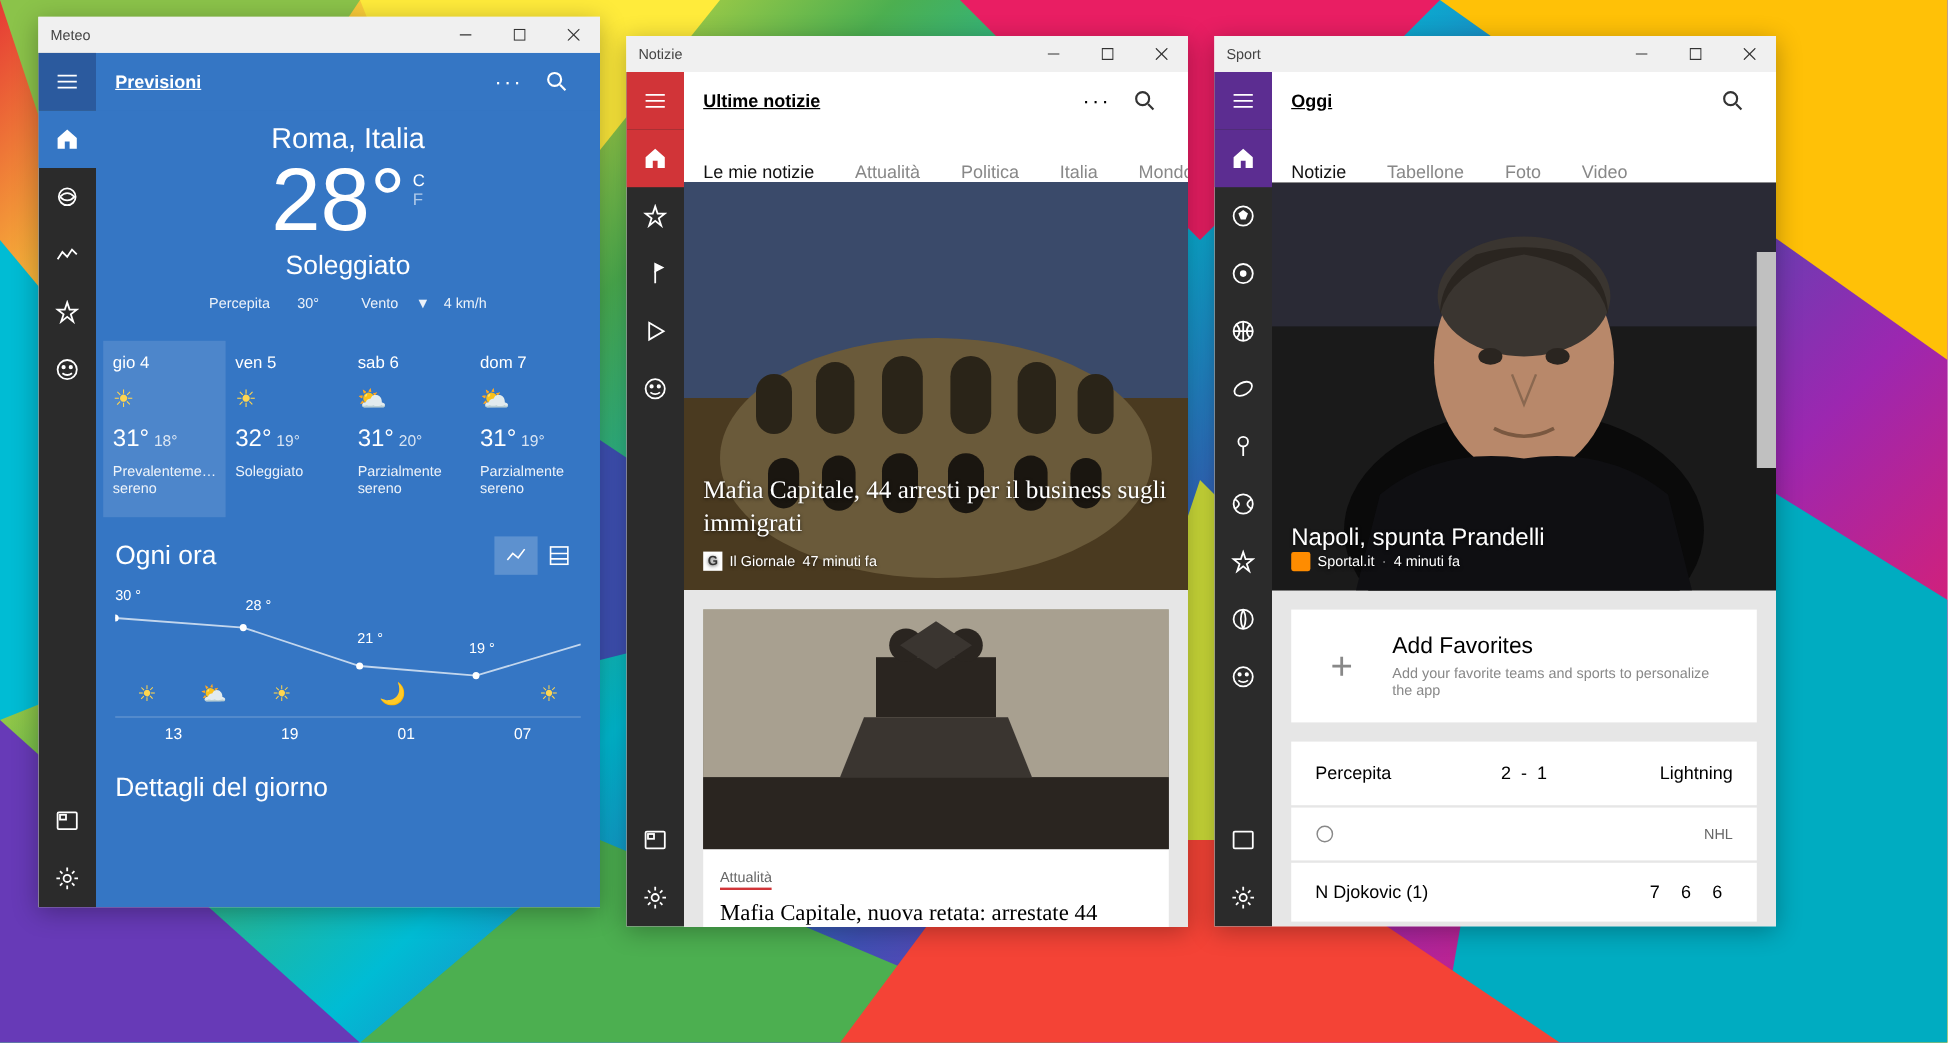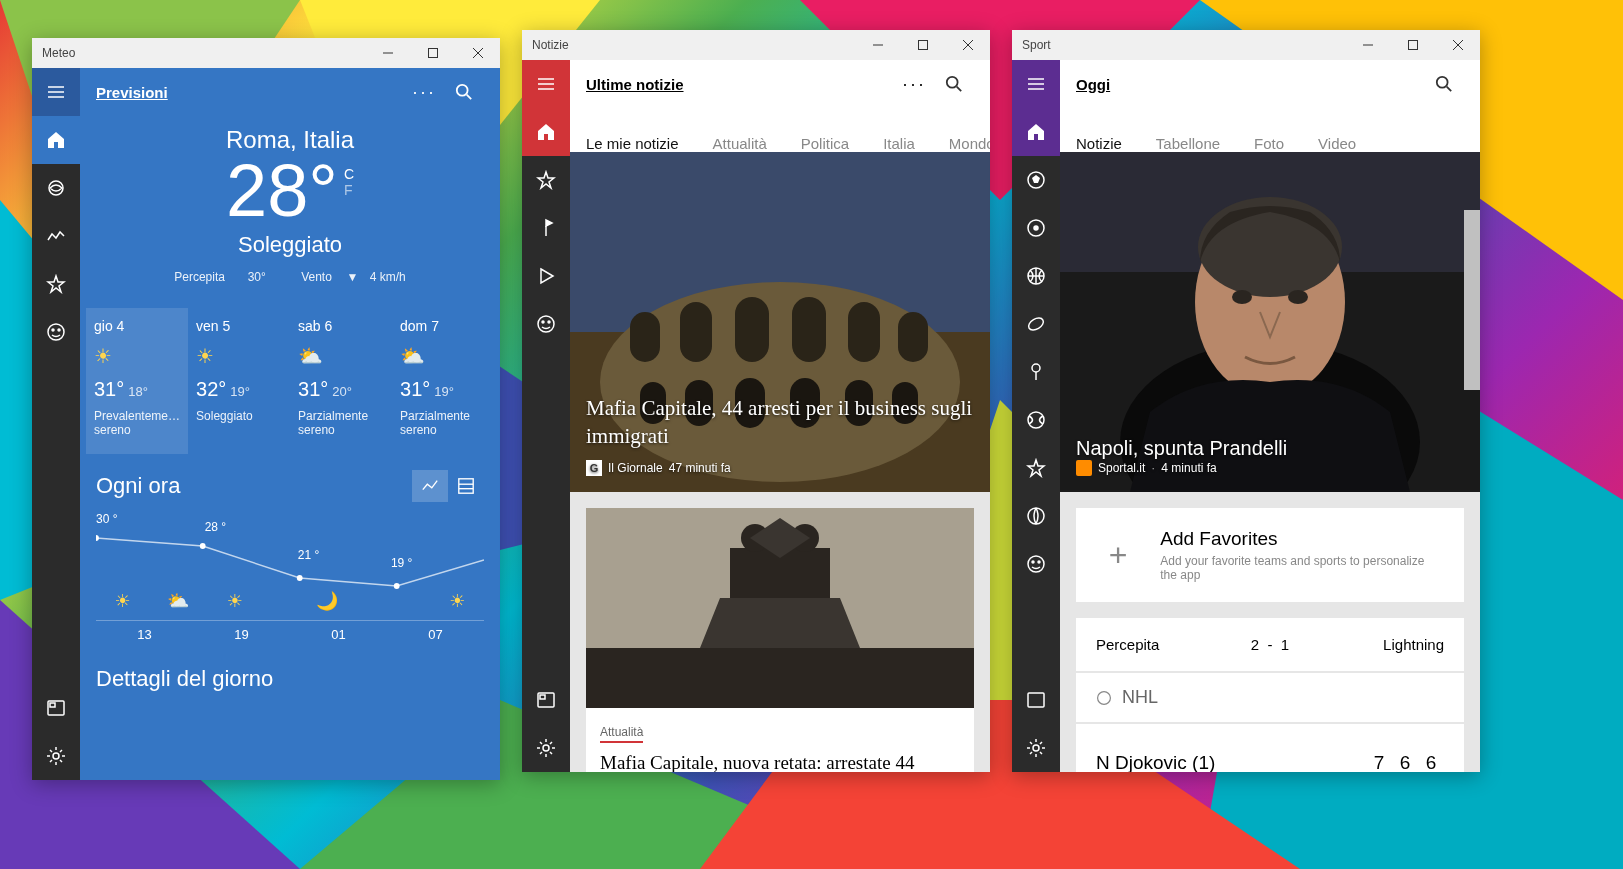--- a/index.html
+++ b/index.html
@@ -93,22 +93,22 @@
   .s-hero-txt .src { font-size: 12px; margin-top: 0; display: flex; align-items: center; gap: 6px; }
   .s-hero-txt .src-badge { width: 16px; height: 16px; background: #ff8c00; border-radius: 2px; }
   .s-fav { background: #fff; margin: 16px; padding: 20px; display: flex; gap: 20px; align-items: center; }
   .s-fav-plus { width: 48px; height: 48px; display: flex; align-items: center; justify-content: center; font-size: 32px; color: #888; font-weight: 200; }
   .s-fav-txt .ft { font-size: 19px; }
   .s-fav-txt .fs { font-size: 12px; color: #888; margin-top: 4px; }
   .s-score { background: #fff; margin: 0 16px 2px; padding: 18px 20px; display: flex; align-items: center; font-size: 15px; }
   .s-score .t1 { flex: 1; }
   .s-score .sc { font-weight: 400; white-space: nowrap; margin: 0 16px; }
   .s-score .t2 { flex: 1; text-align: right; }
-  .s-league { background: #fff; margin: 0 16px 2px; padding: 14px 20px; font-size: 18px; display: flex; align-items: center; gap: 10px; color: #666; }
-  .s-row { background: #fff; margin: 0 16px; padding: 28px 20px; display: flex; font-size: 19px; }
+  .s-league { background: #fff; margin: 0 16px 2px; padding: 14px 20px; font-size: 12px; display: flex; align-items: center; gap: 10px; color: #666; justify-content: space-between; }
+  .s-row { background: #fff; margin: 0 16px; padding: 16px 20px; display: flex; font-size: 15px; }
   .s-row .pl { flex: 1; }
   .s-row .set { width: 26px; text-align: center; }
 
   
   .scroll-thumb { position: absolute; right: 0; top: 150px; width: 16px; height: 180px; background: #c0c0c0; }
 </style>
 </head>
 <body>
 
 <svg class="bg-poly" viewBox="0 0 1623 869" preserveAspectRatio="none">
@@ -118,21 +118,21 @@
   <polygon points="0,600 300,869 0,869" fill="#673ab7"></polygon>
   <polygon points="500,700 900,869 300,869" fill="#4caf50"></polygon>
   <polygon points="800,0 1200,0 1000,200" fill="#e91e63"></polygon>
   <polygon points="1200,0 1623,0 1623,300" fill="#ffc107"></polygon>
   <polygon points="1300,300 1623,500 1623,869 1200,869" fill="#00acc1"></polygon>
   <polygon points="900,600 1300,869 700,869" fill="#f44336"></polygon>
   <polygon points="400,300 700,500 300,600" fill="#3f51b5"></polygon>
   <polygon points="1000,400 1300,700 900,700" fill="#cddc39"></polygon>
 </svg>
 
-<div class="window w-weather" style="left:32px; top:38px; width:468px; height:742px;">
+<div class="window w-weather" style="left:32px; top:14px; width:468px; height:742px;">
   <div class="titlebar">
     <span class="title">Meteo</span>
     <div class="tbtn">
         <svg viewBox="0 0 10 10">
           <line x1="0" y1="5" x2="10" y2="5" stroke="#333"></line>
         </svg>
       </div>
     <div class="tbtn">
         <svg viewBox="0 0 10 10">
           <rect x="0.5" y="0.5" width="9" height="9" fill="none" stroke="#333"></rect>

